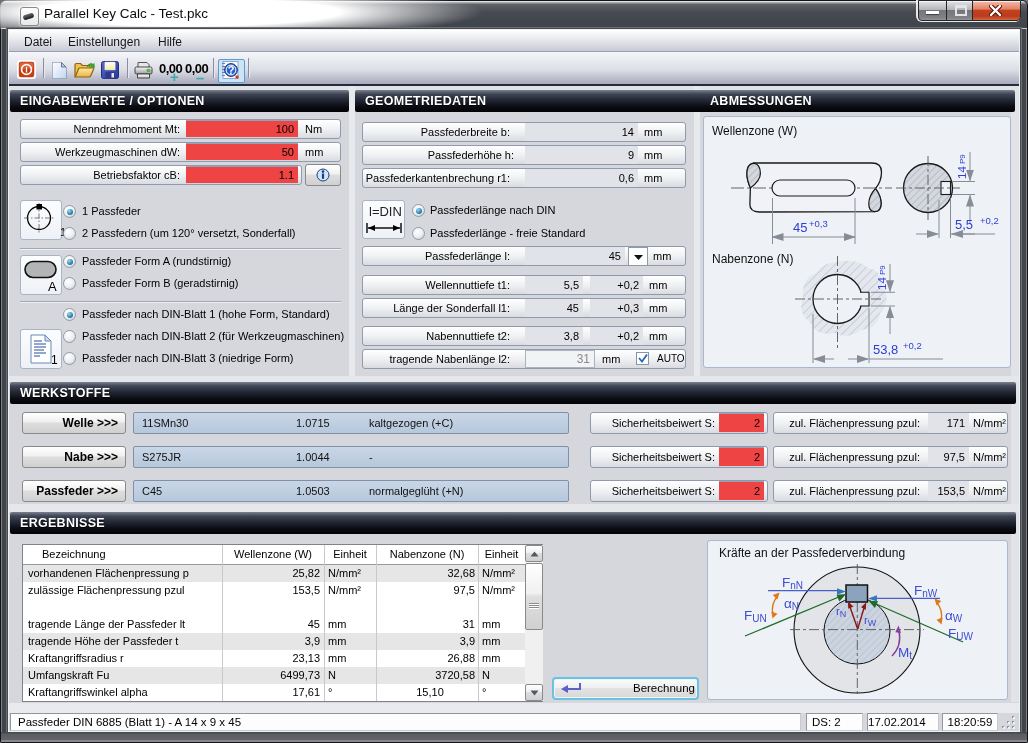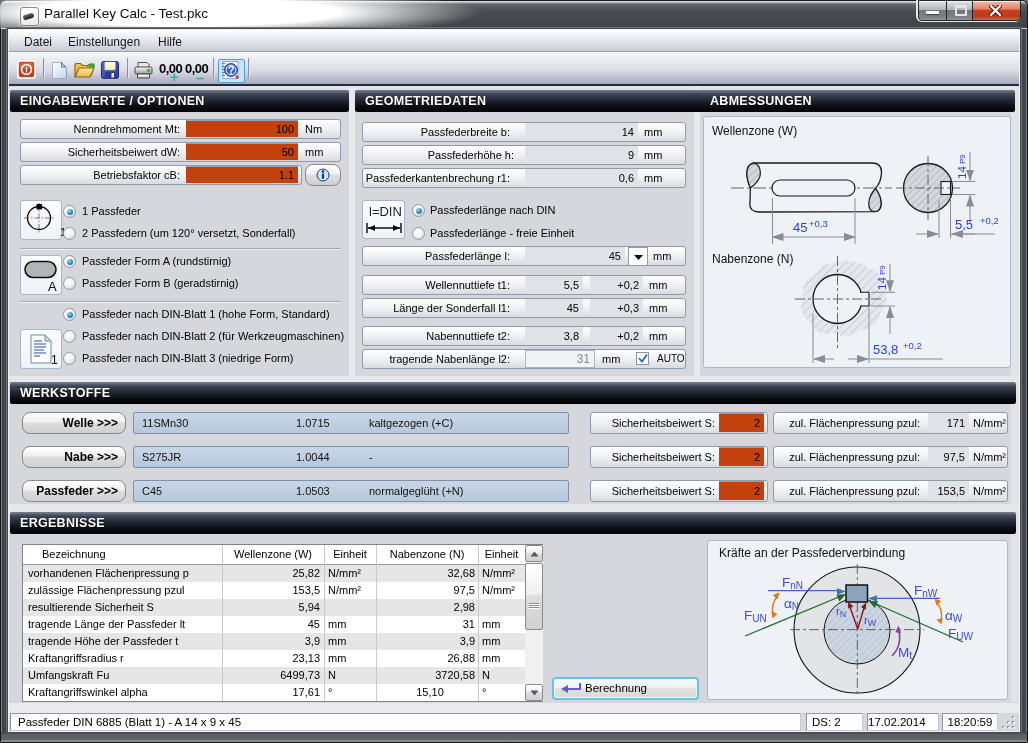--- a/index.html
+++ b/index.html
@@ -30,30 +30,30 @@
   
   #toolbar{position:absolute;left:9px;top:52px;width:1010px;height:32px;background:linear-gradient(#f6f7fa 0%,#dddee6 55%,#a8aabc 100%)}
   #tbline{position:absolute;left:9px;top:84px;width:1010px;height:2px;background:#232c3e}
   .tsep{position:absolute;top:58px;width:1px;height:20px;background:#8b8da0;box-shadow:1px 0 0 #e8e9f0}
   
   .hdr{position:absolute;height:22px;background:linear-gradient(180deg,#7a8190 0%,#404654 18%,#232836 45%,#0b0d13 75%,#020205 100%);border-radius:2px;color:#fff;font-weight:bold;font-size:12.5px;line-height:22px;padding-left:10px;letter-spacing:.3px;box-sizing:border-box;text-shadow:0 1px 1px #000}
   
   .bar{position:absolute;height:20px;background:linear-gradient(#ffffff,#f0f1f4 50%,#dadbe0 100%);border:1px solid #8f9aac;border-radius:3px;box-sizing:border-box}
   .lbl{position:absolute;font-size:11px;line-height:20px;color:#000;text-align:right;white-space:nowrap}
   .unit{position:absolute;font-size:11px;line-height:20px;color:#000;white-space:nowrap}
-  .wbox{position:absolute;background:#c2410c;font-size:11px;line-height:18px;text-align:right;box-shadow:inset 0 1px 0 #93a2b8,inset 0 -1px 0 #cdd4de;padding-right:4px;box-sizing:border-box}
+  .wbox{position:absolute;background:#ef4444;font-size:11px;line-height:18px;text-align:right;box-shadow:inset 0 1px 0 #93a2b8,inset 0 -1px 0 #cdd4de;padding-right:4px;box-sizing:border-box}
   .gbox{position:absolute;background:#e2e3e8;font-size:11px;line-height:18px;text-align:right;padding-right:4px;box-sizing:border-box}
   
   .rad{position:absolute;width:13px;height:13px;border-radius:50%;background:radial-gradient(circle at 38% 32%,#ffffff,#eceeef 55%,#bcc2ca 95%);border:1px solid #939ca8;box-sizing:border-box}
   .rad.on::after{content:"";position:absolute;left:2.5px;top:2.5px;width:6px;height:6px;border-radius:50%;background:radial-gradient(circle at 35% 30%,#9fd8ec,#2f8cba 55%,#0e4f74)}
   .rtxt{position:absolute;font-size:11px;color:#000;white-space:nowrap}
   .ibox{position:absolute;background:linear-gradient(#fcfdfe,#eef1f6);border:1px solid #a9b4c6;border-radius:3px;box-sizing:border-box}
   .sep{position:absolute;height:1px;background:#a3a8b2;box-shadow:0 1px 0 #eef0f4}
   
-  .btn{position:absolute;background:linear-gradient(#ffffff,#f0f0f0 45%,#dedede 50%,#d0d0d0 100%);border:1px solid #898989;border-radius:8px;box-sizing:border-box}
+  .btn{position:absolute;background:linear-gradient(#ffffff,#f0f0f0 45%,#dedede 50%,#d0d0d0 100%);border:1px solid #898989;border-radius:3px;box-sizing:border-box}
   
   .mat{position:absolute;height:22px;background:linear-gradient(#c9d6e7,#b6c8dc);border:1px solid #8091a6;border-radius:2px;box-sizing:border-box;font-size:11px;line-height:20px;color:#111}
   .mat span{position:absolute;top:0;line-height:20px}
   
   .pbox{position:absolute;background:#eef1f6;border:1px solid #a9b8cc;border-radius:3px;box-sizing:border-box}
   
   #tbl{position:absolute;left:22px;top:544px;width:521px;height:158px;background:#fff;border:1px solid #7f848c;box-sizing:border-box}
   .trow{position:absolute;left:0;width:502px;height:17px;font-size:11px;line-height:17px}
   .trow.g{background:#e6e6e6}
   .tcell{position:absolute;top:0;line-height:17px;white-space:nowrap}
@@ -185,21 +185,21 @@
 <div class="abs" style="left:9px;top:376px;width:1010px;height:6px;background:#e6e7eb"></div>
 <div class="abs" style="left:9px;top:504px;width:1010px;height:8px;background:#e6e7eb"></div>
 <div class="abs" style="left:9px;top:703px;width:1010px;height:10px;background:#e9eaed"></div>
 
 <div class="hdr" style="left:10px;top:90px;width:339px">EINGABEWERTE / OPTIONEN</div>
 <div class="bar" style="left:20px;top:119px;width:321px"></div>
 <div class="lbl" style="left:20px;top:119px;width:160px">Nenndrehmoment Mt:</div>
 <div class="wbox" style="left:186px;top:120px;width:112px;height:18px">100</div>
 <div class="unit" style="left:305px;top:119px">Nm</div>
 <div class="bar" style="left:20px;top:142px;width:321px"></div>
-<div class="lbl" style="left:20px;top:142px;width:160px">Sicherheitsbeiwert dW:</div>
+<div class="lbl" style="left:20px;top:142px;width:160px">Werkzeugmaschinen dW:</div>
 <div class="wbox" style="left:186px;top:143px;width:112px;height:18px">50</div>
 <div class="unit" style="left:305px;top:142px">mm</div>
 <div class="bar" style="left:20px;top:165px;width:282px"></div>
 <div class="lbl" style="left:20px;top:165px;width:160px">Betriebsfaktor cB:</div>
 <div class="wbox" style="left:186px;top:166px;width:112px;height:18px">1.1</div>
 <div class="btn" style="left:305px;top:164px;width:36px;height:22px"></div>
 <svg class="abs" style="left:316px;top:168px" width="14" height="14" viewBox="0 0 14 14">
   <circle cx="7" cy="7" r="6" fill="#cfe6f5" stroke="#1a3c8c" stroke-width="1"></circle>
   <rect x="5.9" y="5.5" width="2.2" height="5.3" fill="#1a3c8c"></rect>
   <circle cx="7" cy="3.6" r="1.3" fill="#1a3c8c"></circle>
@@ -270,21 +270,21 @@
     <line x1="1" y1="1" x2="1" y2="11"></line>
       <line x1="35" y1="1" x2="35" y2="11"></line>
     <line x1="2" y1="6" x2="34" y2="6"></line>
   </g>
   <path d="M2 6 l7 -3 v6 z" fill="#000"></path>
   <path d="M34 6 l-7 -3 v6 z" fill="#000"></path>
 </svg>
 <div class="rad on" style="left:412px;top:204px"></div>
 <div class="rtxt" style="left:430px;top:204px">Passfederlänge nach DIN</div>
 <div class="rad" style="left:412px;top:227px"></div>
-<div class="rtxt" style="left:430px;top:227px">Passfederlänge - freie Einheit</div>
+<div class="rtxt" style="left:430px;top:227px">Passfederlänge - freie Standard</div>
 <div class="bar" style="left:362px;top:246px;width:324px"></div>
 <div class="lbl" style="left:340px;top:246px;width:170px">Passfederlänge l:</div>
 <div class="gbox" style="left:525px;top:247px;width:100px;height:18px">45</div>
 <div class="abs" style="left:628px;top:247px;width:20px;height:19px;background:#fff;border:1px solid #8f9aac;box-sizing:border-box"></div>
 <svg class="abs" style="left:634px;top:255px" width="9" height="5" viewBox="0 0 9 5">
     <path d="M0 0 h9 l-4.5 5 z" fill="#111"></path>
   </svg>
 <div class="unit" style="left:653px;top:246px">mm</div>
 <div class="bar" style="left:362px;top:275px;width:324px"></div>
 <div class="lbl" style="left:340px;top:275px;width:170px">Wellennuttiefe t1:</div>
@@ -444,25 +444,20 @@
       <span class="tcell" style="left:362px;width:90px;text-align:right">32,68</span>
       <span class="tcell" style="left:459px">N/mm²</span>
     </div>
   <div class="trow" style="top:37px">
       <span class="tcell" style="left:5px">zulässige Flächenpressung pzul</span>
       <span class="tcell" style="left:212px;width:85px;text-align:right">153,5</span>
       <span class="tcell" style="left:305px">N/mm²</span>
       <span class="tcell" style="left:362px;width:90px;text-align:right">97,5</span>
       <span class="tcell" style="left:459px">N/mm²</span>
     </div>
-  <div class="trow g" style="top:54px">
-      <span class="tcell" style="left:5px">resultierende Sicherheit S</span>
-      <span class="tcell" style="left:212px;width:85px;text-align:right">5,94</span>
-      <span class="tcell" style="left:362px;width:90px;text-align:right">2,98</span>
-    </div>
   <div class="trow" style="top:71px">
       <span class="tcell" style="left:5px">tragende Länge der Passfeder lt</span>
       <span class="tcell" style="left:212px;width:85px;text-align:right">45</span>
       <span class="tcell" style="left:305px">mm</span>
       <span class="tcell" style="left:362px;width:90px;text-align:right">31</span>
       <span class="tcell" style="left:459px">mm</span>
     </div>
   <div class="trow g" style="top:88px">
       <span class="tcell" style="left:5px">tragende Höhe der Passfeder t</span>
       <span class="tcell" style="left:212px;width:85px;text-align:right">3,9</span>
@@ -508,21 +503,21 @@
     <div class="btn" style="left:0;top:18px;width:18px;height:67px;border-radius:2px"></div>
     <div style="position:absolute;left:4px;top:58px;width:10px;height:1px;background:#8a8a8a;box-shadow:0 2px 0 #8a8a8a,0 4px 0 #8a8a8a,0 1px 0 #fff,0 3px 0 #fff,0 5px 0 #fff"></div>
   </div>
 </div>
 
 <div class="abs" style="left:552px;top:677px;width:147px;height:23px;background:linear-gradient(#fbfbfb,#f0f0f0 45%,#e2e2e2 50%,#d8d8d8);border:2px solid #6ec0e0;border-radius:4px;box-sizing:border-box;box-shadow:inset 0 0 0 1px #e8f6fc"></div>
 <svg class="abs" style="left:560px;top:682px" width="22" height="13" viewBox="0 0 22 13">
   <path d="M20 1 v6 H6" fill="none" stroke="#5a62c8" stroke-width="2"></path>
   <path d="M8 3 v8 L1 7 z" fill="#5a62c8"></path>
 </svg>
-<div class="abs" style="left:585px;top:682px;width:110px;text-align:left;font-size:11.5px">Berechnung</div>
+<div class="abs" style="left:585px;top:682px;width:110px;text-align:right;font-size:11.5px">Berechnung</div>
 
 <div class="pbox" style="left:707px;top:540px;width:301px;height:160px"></div>
 <svg class="abs" style="left:707px;top:540px" width="301" height="160" viewBox="0 0 301 160">
   <defs>
     <pattern id="hat3" width="5" height="5" patternUnits="userSpaceOnUse" patternTransform="rotate(45)">
       <rect width="5" height="5" fill="#ccd4e0"></rect>
       <line x1="0" y1="0" x2="0" y2="5" stroke="#adb9cb" stroke-width="1.1"></line>
     </pattern>
   </defs>
   <text x="12" y="17" font-size="12" fill="#111" font-family="Liberation Sans">Kräfte an der Passfederverbindung</text>

